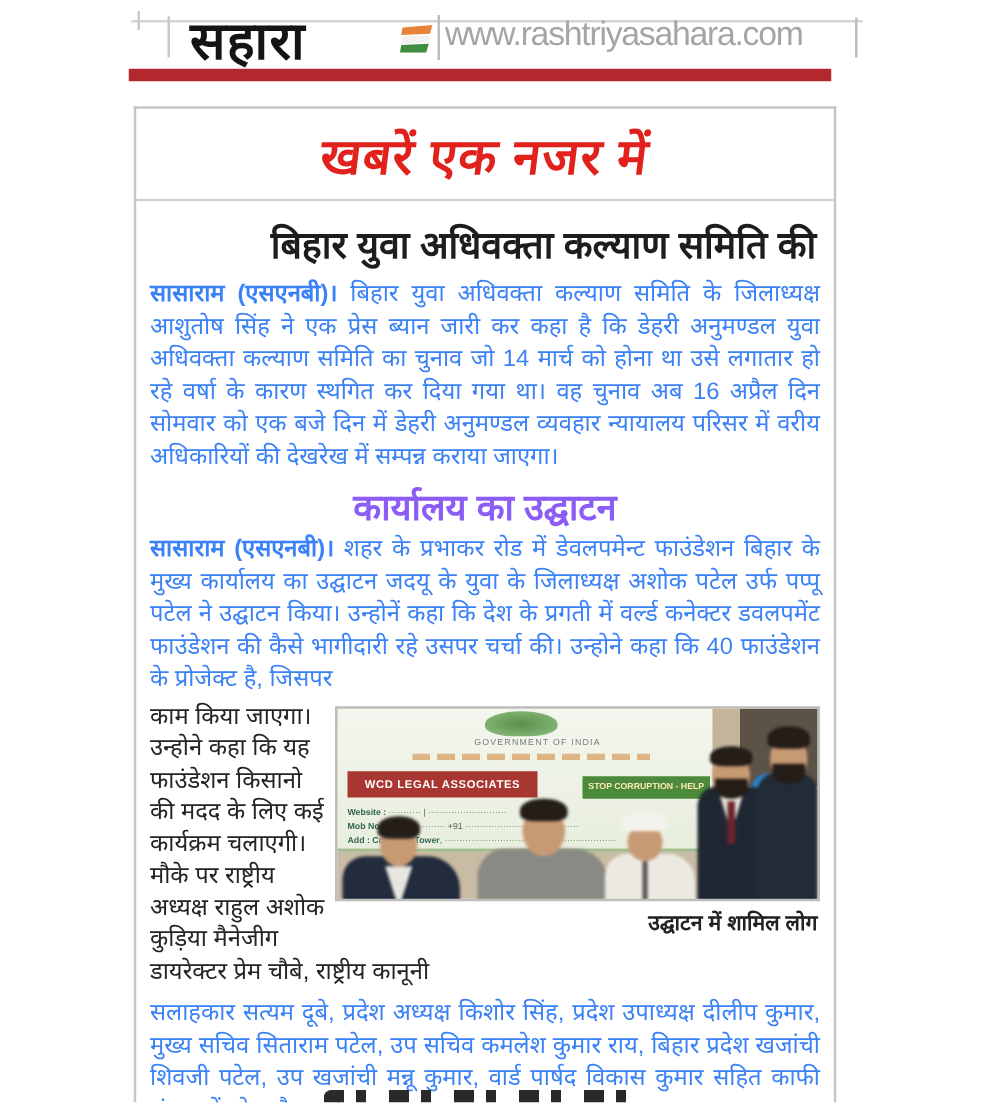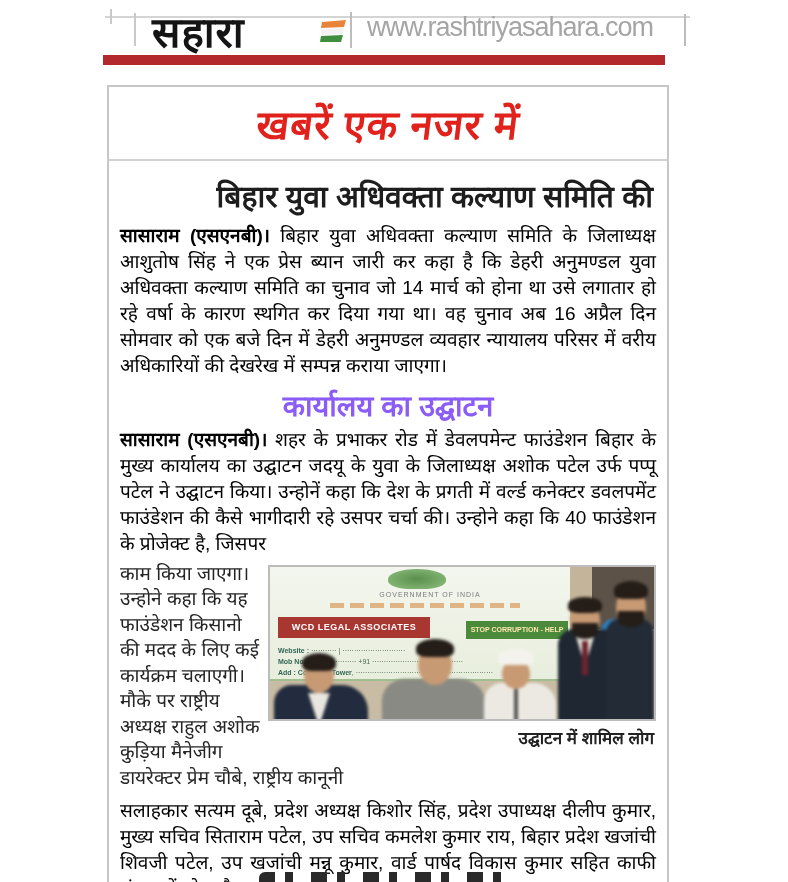--- a/index.html
+++ b/index.html
@@ -14,21 +14,21 @@
   .tick1{left:110px;top:9px;height:15px;}
   .tick2{left:134px;top:13px;height:33px;}
   .tick3{left:350px;top:12px;height:36px;background:#bdbdbd;}
   .tick4{left:684px;top:14px;height:32px;background:#bdbdbd;}
   .masthead-logo{
     position:absolute;left:152px;top:2px;font-size:42px;font-weight:bold;
     color:#141414;letter-spacing:1px;
   }
   .flag{position:absolute;left:320px;top:20px;}
   .masthead-url{
-    position:absolute;left:367px;top:12px;font-size:27px;color:#a5a5a5;
+    position:absolute;left:356px;top:12px;font-size:27px;color:#a5a5a5;
     letter-spacing:-1px;font-weight:500;
   }
   .red-bar{position:absolute;left:103px;top:55px;width:562px;height:10px;background:#b2282c;}
 
   
   .article-box{
     position:absolute;left:107px;top:85px;width:562px;height:797px;
     border:2px solid #c6c6c6;border-bottom:none;background:#fff;box-sizing:border-box;
   }
   .banner-strip{
@@ -37,21 +37,21 @@
   }
   .banner-title{
     color:#e0211c;font-size:40px;font-weight:bold;transform:skewX(-7deg);
     letter-spacing:1px;
   }
   .headline1{
     padding:16px 14px 2px;text-align:right;font-size:30px;font-weight:bold;
     line-height:1.35;color:#1d1d1d;
   }
   .body-text{
-    margin:3px 11px 0;font-size:19px;line-height:26px;text-align:justify;color:#000000;
+    margin:3px 11px 0;font-size:19px;line-height:26px;text-align:justify;color:#3b82f6;
   }
   .dateline{font-weight:bold;}
   .headline2{
     margin-top:6px;text-align:center;font-size:29px;font-weight:bold;color:#8b5cf6;
   }
   .two-col{margin:4px 11px 0;}
   .photo-wrap{float:right;width:388px;margin-left:8px;margin-top:4px;}
   .photo-frame{border:2px solid #bcbcbc;background:#fff;}
   .photo{position:relative;width:384px;height:152px;overflow:hidden;background:#c9bca4;}
   .ph{position:absolute;}

